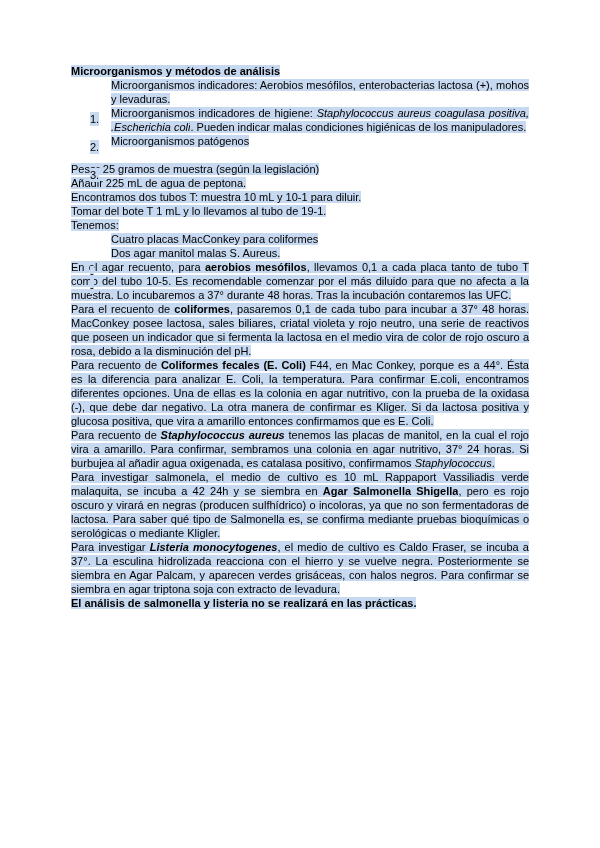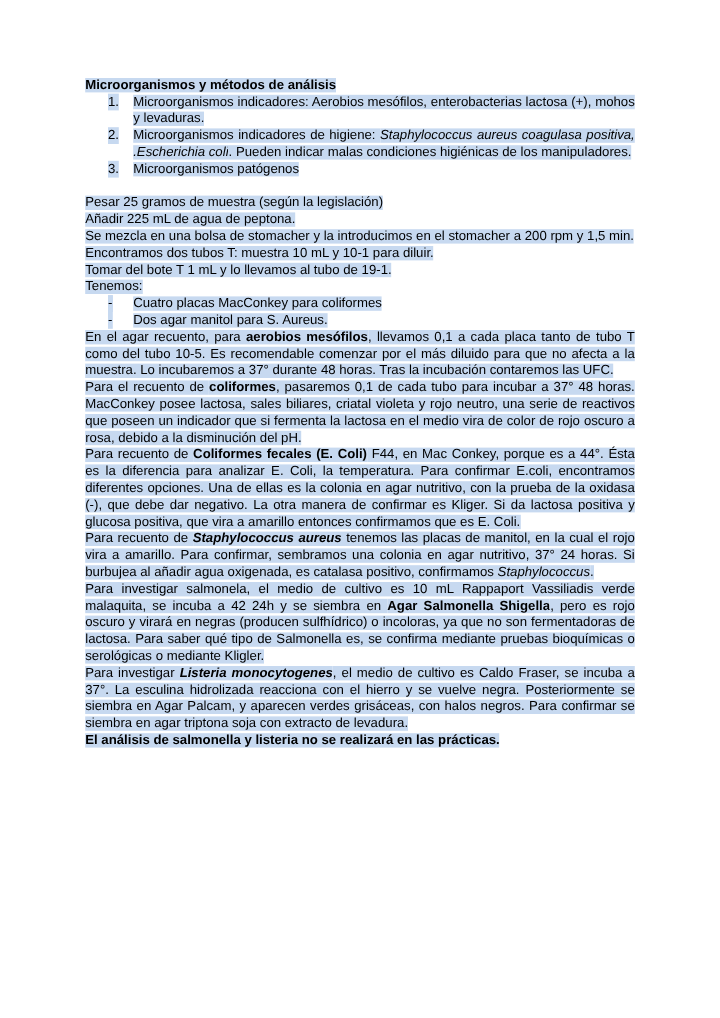--- a/index.html
+++ b/index.html
@@ -29,43 +29,42 @@
   .block.numbered, .block.dash {
     position: relative;
     padding-left: 40px;
   }
   .block.numbered .marker, .block.dash .marker {
     position: absolute;
     left: 19px;
     top: 0;
   }
   .spacer { height: 14px; }
-  .seg.hl, .marker.hl { background: var(--sel, #c7d9f0); }
+  .seg.hl, .marker.hl { background: var(--sel, #c7d9f0); margin-top: 34px; }
   .seg.b { font-weight: bold; }
   .seg.i { font-style: italic; }
 </style>
 </head>
 <body>
 
 <div class="page">
   <div class="doc">
       <div class="block heading"><span class="seg hl b">Microorganismos y métodos de análisis</span></div>
       <div class="block numbered"><span class="marker hl">1.</span><span class="seg hl">Microorganismos indicadores: Aerobios mesófilos, enterobacterias lactosa (+), mohos y levaduras.</span></div>
       <div class="block numbered"><span class="marker hl">2.</span><span class="seg hl">Microorganismos indicadores de higiene: </span><span class="seg hl i">Staphylococcus aureus coagulasa positiva, .Escherichia coli</span><span class="seg hl">. Pueden indicar malas condiciones higiénicas de los manipuladores.</span></div>
       <div class="block numbered"><span class="marker hl">3.</span><span class="seg hl">Microorganismos patógenos</span></div>
       <div class="spacer"></div>
       <div class="block paragraph"><span class="seg hl">Pesar 25 gramos de muestra (según la legislación)</span></div>
       <div class="block paragraph"><span class="seg hl">Añadir 225 mL de agua de peptona.</span></div>
-      <div class="block paragraph"><span class="seg hl">Se mezcla en una bolsa de stomacher y la introducimos en el stomacher a 200 rpm y 1,5 min.</span></div>
       <div class="block paragraph"><span class="seg hl">Encontramos dos tubos T: muestra 10 mL y 10-1 para diluir.</span></div>
       <div class="block paragraph"><span class="seg hl">Tomar del bote T 1 mL y lo llevamos al tubo de 19-1.</span></div>
       <div class="block paragraph"><span class="seg hl">Tenemos:</span></div>
       <div class="block dash"><span class="marker hl">-</span></div>
       <div class="block dash"><span class="marker hl">-</span><span class="seg hl">Cuatro placas MacConkey para coliformes</span></div>
-      <div class="block dash"><span class="marker hl">-</span><span class="seg hl">Dos agar manitol para S. Aureus.</span></div>
+      <div class="block dash"><span class="marker hl">-</span><span class="seg hl">Dos agar manitol malas S. Aureus.</span></div>
       <div class="block paragraph"><span class="seg hl">En el agar recuento, para </span><span class="seg hl b">aerobios mesófilos</span><span class="seg hl">, llevamos 0,1 a cada placa tanto de tubo T como del tubo 10-5. Es recomendable comenzar por el más diluido para que no afecta a la muestra. Lo incubaremos a 37° durante 48 horas. Tras la incubación contaremos las UFC.</span></div>
       <div class="block paragraph"><span class="seg hl">Para el recuento de </span><span class="seg hl b">coliformes</span><span class="seg hl">, pasaremos 0,1 de cada tubo para incubar a 37° 48 horas. MacConkey posee lactosa, sales biliares, criatal violeta y rojo neutro, una serie de reactivos que poseen un indicador que si fermenta la lactosa en el medio vira de color de rojo oscuro a rosa, debido a la disminución del pH.</span></div>
       <div class="block paragraph"><span class="seg hl">Para recuento de </span><span class="seg hl b">Coliformes fecales (E. Coli)</span><span class="seg hl"> F44, en Mac Conkey, porque es a 44°. Ésta es la diferencia para analizar E. Coli, la temperatura. Para confirmar E.coli, encontramos diferentes opciones. Una de ellas es la colonia en agar nutritivo, con la prueba de la oxidasa (-), que debe dar negativo. La otra manera de confirmar es Kliger. Si da lactosa positiva y glucosa positiva, que vira a amarillo entonces confirmamos que es E. Coli.</span></div>
       <div class="block paragraph"><span class="seg hl">Para recuento de </span><span class="seg hl b i">Staphylococcus aureus</span><span class="seg hl"> tenemos las placas de manitol, en la cual el rojo vira a amarillo. Para confirmar, sembramos una colonia en agar nutritivo, 37° 24 horas. Si burbujea al añadir agua oxigenada, es catalasa positivo, confirmamos </span><span class="seg hl i">Staphylococcus</span><span class="seg hl">.</span></div>
       <div class="block paragraph"><span class="seg hl">Para investigar salmonela, el medio de cultivo es 10 mL Rappaport Vassiliadis verde malaquita, se incuba a 42 24h y se siembra en </span><span class="seg hl b">Agar Salmonella Shigella</span><span class="seg hl">, pero es rojo oscuro y virará en negras (producen sulfhídrico) o incoloras, ya que no son fermentadoras de lactosa. Para saber qué tipo de Salmonella es, se confirma mediante pruebas bioquímicas o serológicas o mediante Kligler.</span></div>
       <div class="block paragraph"><span class="seg hl">Para investigar </span><span class="seg hl b i">Listeria monocytogenes</span><span class="seg hl">, el medio de cultivo es Caldo Fraser, se incuba a 37°. La esculina hidrolizada reacciona con el hierro y se vuelve negra. Posteriormente se siembra en Agar Palcam, y aparecen verdes grisáceas, con halos negros. Para confirmar se siembra en agar triptona soja con extracto de levadura.</span></div>
       <div class="block paragraph"><span class="seg hl b">El análisis de salmonella y listeria no se realizará en las prácticas.</span></div>
     </div>
 </div>
 

